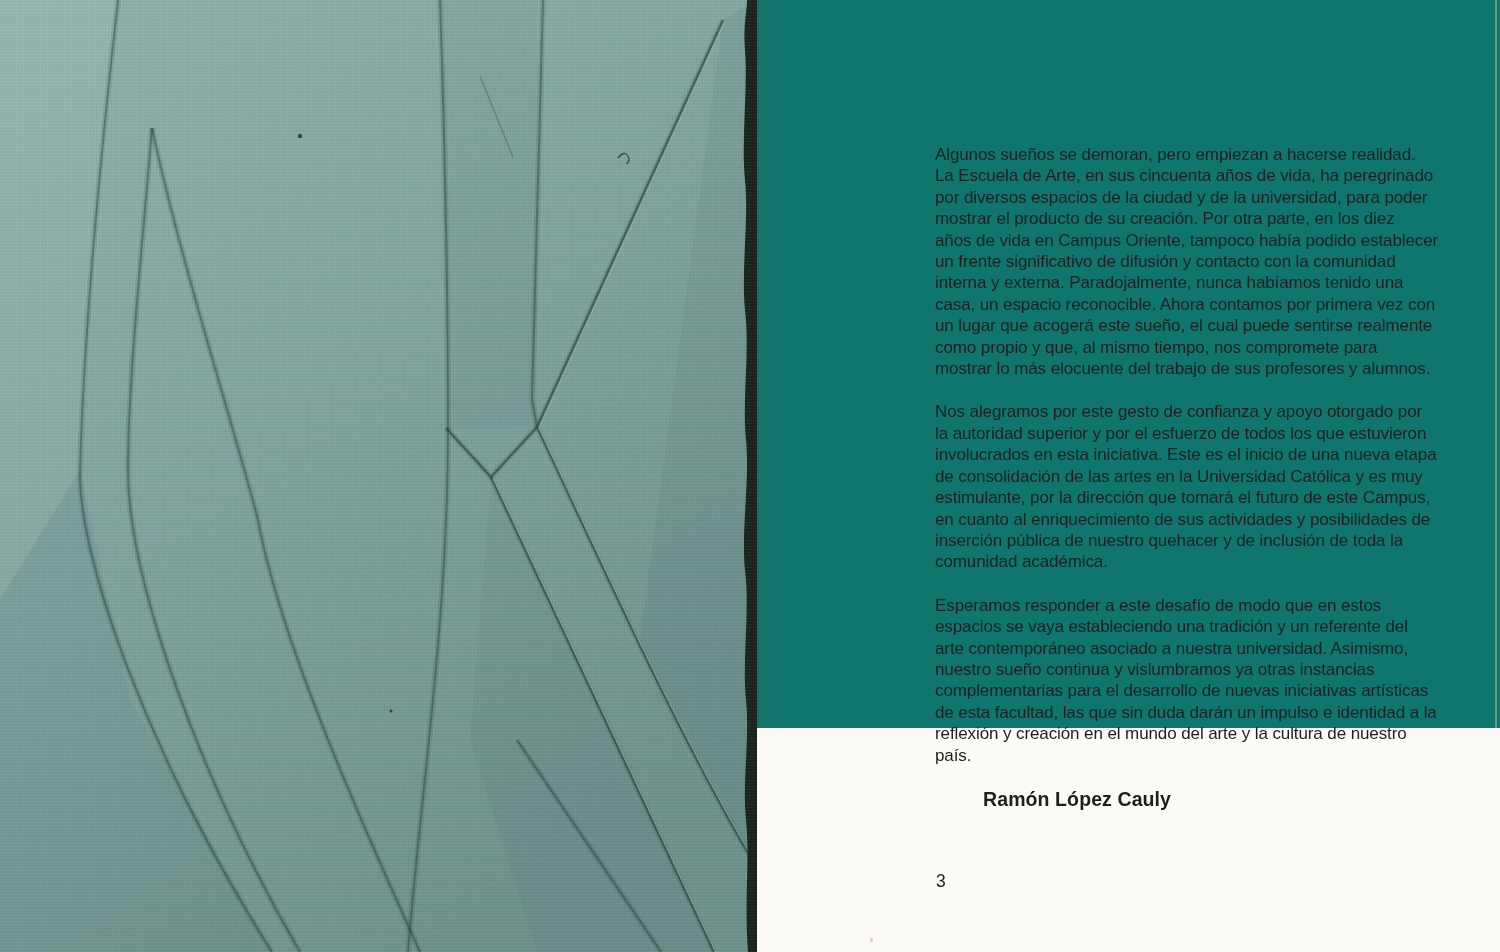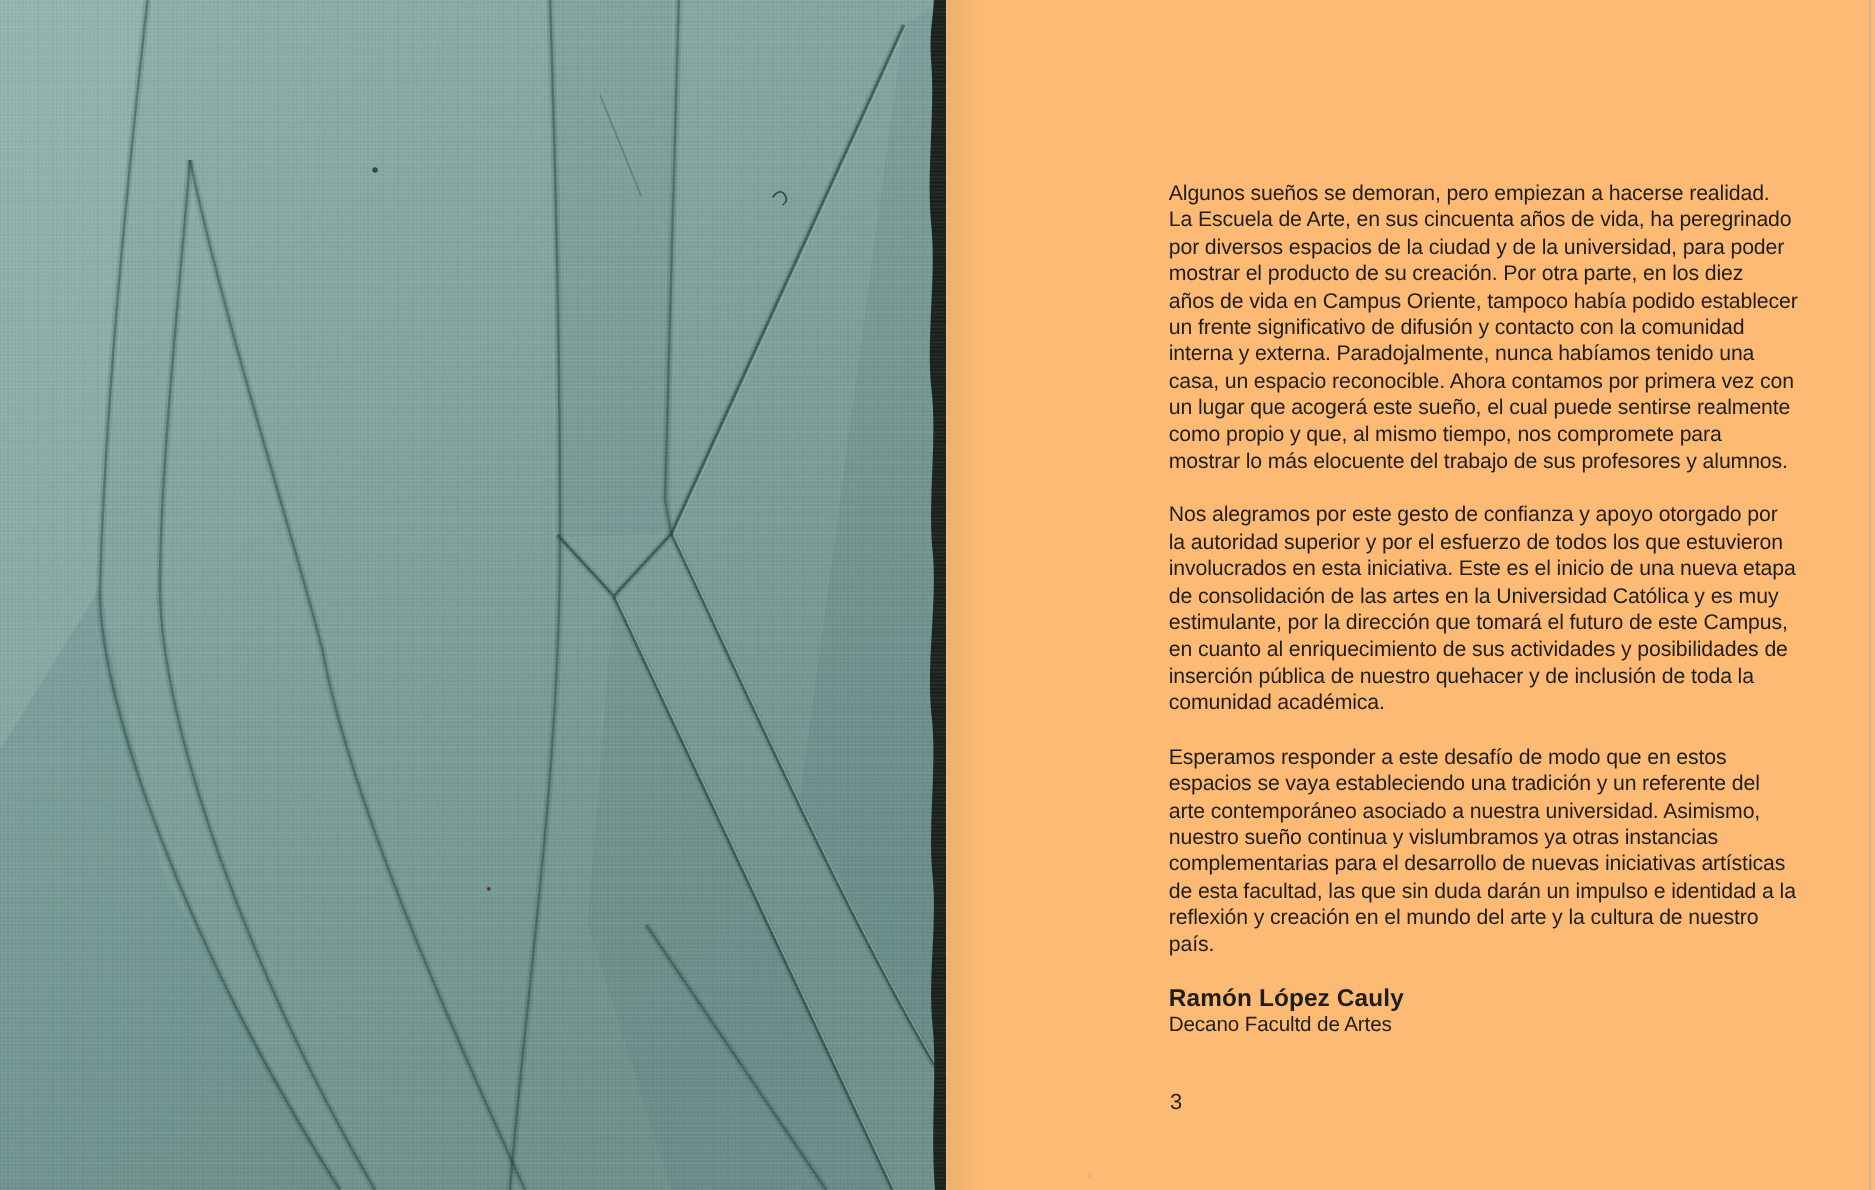--- a/index.html
+++ b/index.html
@@ -28,22 +28,22 @@
     position: absolute; left: 0; top: 0; right: 0; bottom: 0;
     pointer-events: none;
     background-image:
       repeating-linear-gradient(0deg, rgba(255,255,255,0.05) 0px, rgba(255,255,255,0.05) 1px, transparent 1px, transparent 3px),
       repeating-linear-gradient(90deg, rgba(20,40,38,0.045) 0px, rgba(20,40,38,0.045) 1px, transparent 1px, transparent 3px);
   }
   
   .right-page {
     position: absolute;
     left: 757px; top: 0;
-    width: 743px; height: 952px;
-    background: #fdba74;
+    width: 743px; height: 728px;
+    background: #0f766e;
   }
   .gutter-shade {
     position: absolute; left: 0; top: 0; bottom: 0; width: 30px;
     background: linear-gradient(90deg, rgba(95,85,60,0.10), rgba(95,85,60,0.0));
   }
   .page-edge {
     position: absolute; right: 3px; top: 0; bottom: 0; width: 2px;
     background: rgba(185,180,163,0.55);
   }
   .foreword {
@@ -59,20 +59,21 @@
     line-height: 21.4px;
     letter-spacing: -0.1px;
     white-space: pre-line;
   }
   .foreword p.last-para { }
   .sig-name {
     font-size: 19.5px;
     font-weight: bold;
     line-height: 23px;
     letter-spacing: 0.1px;
+    margin-left: 48px;
   }
   .sig-line {
     font-size: 16.5px;
     line-height: 19px;
     letter-spacing: -0.1px;
   }
   .page-number {
     position: absolute;
     left: 179px;               
     top: 871px;
@@ -190,21 +191,20 @@
       <p class="last-para">Esperamos responder a este desafío de modo que en estos
 espacios se vaya estableciendo una tradición y un referente del
 arte contemporáneo asociado a nuestra universidad. Asimismo,
 nuestro sueño continua y vislumbramos ya otras instancias
 complementarias para el desarrollo de nuevas iniciativas artísticas
 de esta facultad, las que sin duda darán un impulso e identidad a la
 reflexión y creación en el mundo del arte y la cultura de nuestro
 país.</p>
 
       <div class="sig-name">Ramón López Cauly</div>
-      <div class="sig-line">Decano Facultd de Artes</div>
     </article>
 
     <div class="page-number">3</div>
 
     <div class="speck-paper" style="left:113px; top:938px;"></div>
     <div class="page-edge"></div>
   </section>
 
 </div>
 

